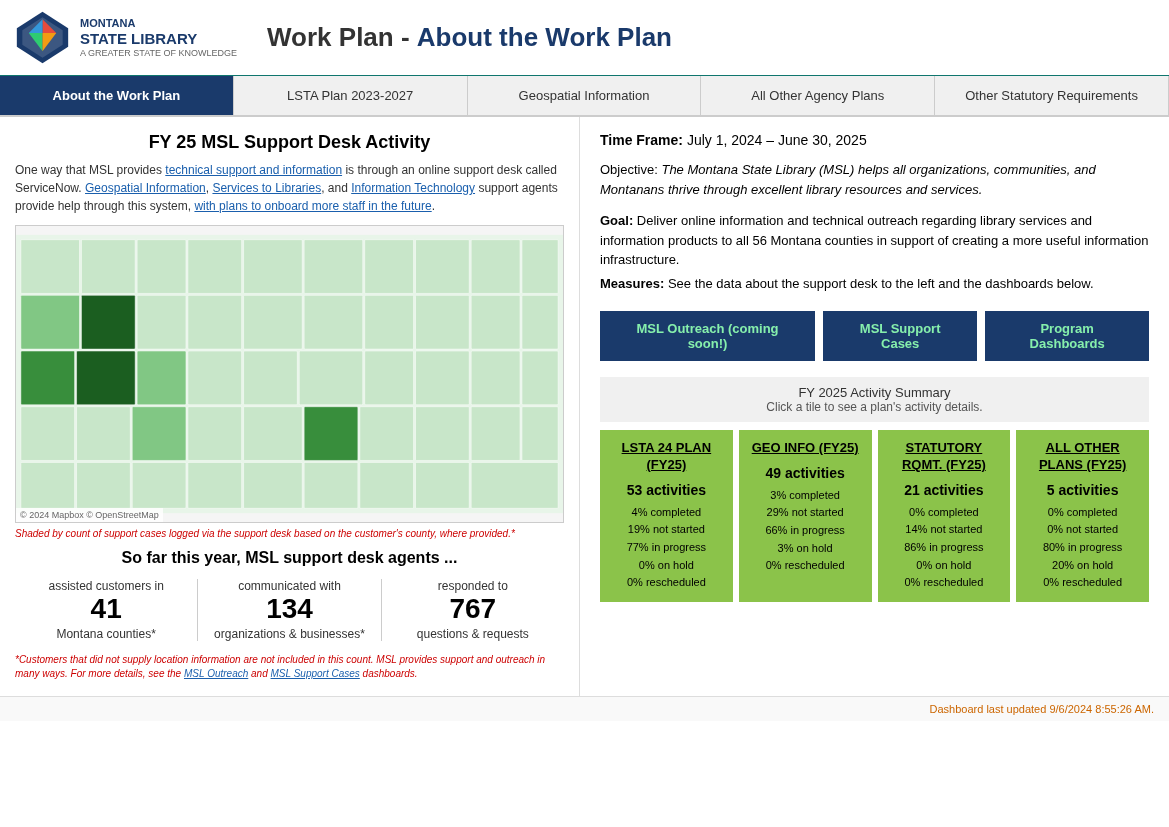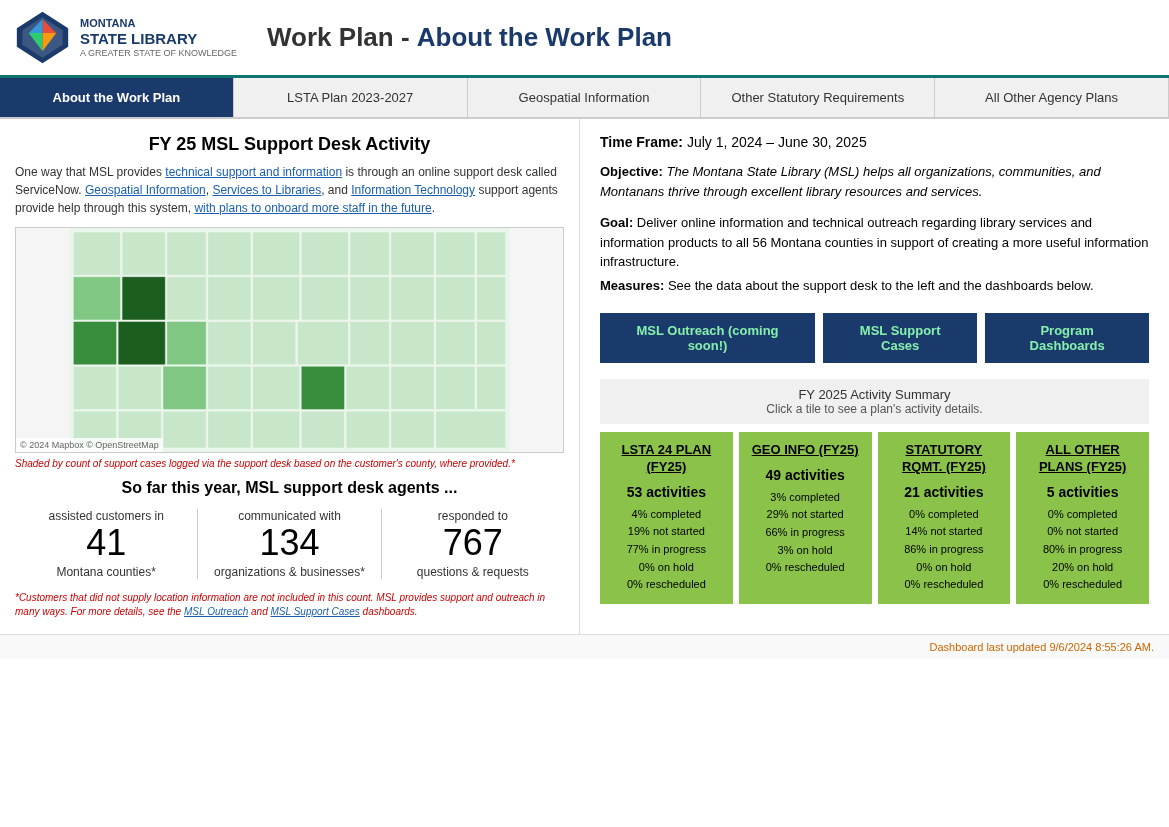--- a/index.html
+++ b/index.html
@@ -1,19 +1,19 @@
 <!DOCTYPE html>
 <html><head>
   <meta charset="utf-8">
   <style>
     * { box-sizing: border-box; margin: 0; padding: 0; }
     body { font-family: Arial, sans-serif; font-size: 13px; background: #fff; width: 1169px; }
 
     
-    .header { display: flex; align-items: center; padding: 10px 15px; border-bottom: 3px solid #0f766e; }
+    .header { display: flex; align-items: center; padding: 10px 15px; border-bottom: 1px solid #0f766e; }
     .logo-area { display: flex; align-items: center; margin-right: 30px; }
     .logo-diamond { width: 55px; height: 55px; margin-right: 10px; }
     .logo-text { line-height: 1.2; }
     .logo-text .montana { font-size: 11px; font-weight: bold; color: #1a3a6b; }
     .logo-text .state-library { font-size: 15px; font-weight: bold; color: #1a3a6b; }
     .logo-text .tagline { font-size: 9px; color: #666; }
     .page-title { font-size: 26px; color: #333; }
     .page-title strong { color: #1a3a6b; }
 
     
@@ -23,42 +23,42 @@
 
     
     .main-content { display: flex; padding: 0; }
 
     
     .left-panel { width: 580px; padding: 15px; border-right: 1px solid #ddd; }
     .section-title { font-size: 18px; font-weight: bold; text-align: center; margin-bottom: 8px; color: #000; }
     .intro-text { font-size: 12px; color: #333; line-height: 1.5; margin-bottom: 10px; }
 
     
-    .map-container { border: 1px solid #ccc; background: #f5f5f5; height: 226px; position: relative; overflow: hidden; margin-bottom: 5px; }
+    .map-container { border: 1px solid #ccc; background: #f5f5f5; height: 298px; position: relative; overflow: hidden; margin-bottom: 5px; }
     .map-svg { width: 100%; height: 100%; }
     .map-credit { font-size: 9px; color: #666; padding: 2px 4px; background: rgba(255,255,255,0.8); position: absolute; bottom: 0; left: 0; }
     .map-note { font-size: 10px; color: #cc0000; font-style: italic; margin-bottom: 10px; margin-top: 2px; }
 
     
     .stats-title { font-size: 16px; font-weight: bold; text-align: center; margin-bottom: 12px; }
     .stats-grid { display: flex; justify-content: space-around; margin-bottom: 12px; }
     .stat-item { text-align: center; flex: 1; }
     .stat-label-top { font-size: 12px; color: #333; margin-bottom: 2px; }
-    .stat-number { font-size: 36px; font-weight: normal; color: #000; line-height: 1; }
+    .stat-number { font-size: 28px; font-weight: bold; color: #000; line-height: 1; }
     .stat-label-bottom { font-size: 12px; color: #333; margin-top: 4px; }
     .stat-divider { border-left: 1px solid #ccc; }
 
     .footnote { font-size: 10px; color: #cc0000; font-style: italic; line-height: 1.4; margin-top: 8px; }
 
     
     .right-panel { flex: 1; padding: 15px 20px; }
     .timeframe { font-size: 14px; margin-bottom: 12px; }
     .timeframe strong { font-weight: bold; }
     .objective { font-size: 13px; margin-bottom: 12px; line-height: 1.5; }
-    .objective strong { font-weight: bold; }
+    .objective strong { font-weight: normal; }
     .objective em { font-style: italic; text-align: right; }
     .goal { font-size: 13px; margin-bottom: 4px; line-height: 1.5; }
     .goal strong { font-weight: bold; }
     .measures { font-size: 13px; margin-bottom: 18px; line-height: 1.5; }
     .measures strong { font-weight: bold; }
 
     
     .action-buttons { display: flex; gap: 8px; margin-bottom: 16px; }
     .action-btn { padding: 10px 18px; background: #1a3a6b; color: #86efac; border: none; cursor: pointer; font-size: 13px; font-weight: bold; }
 
@@ -105,22 +105,22 @@
   </div>
   <h1 class="page-title">
     <span>Work Plan - </span><strong>About the Work Plan</strong>
   </h1>
 </div>
 
 <div class="nav-tabs">
   <div class="nav-tab active">About the Work Plan</div>
   <div class="nav-tab">LSTA Plan 2023-2027</div>
   <div class="nav-tab">Geospatial Information</div>
+  <div class="nav-tab">All Other Agency Plans</div>
   <div class="nav-tab">Other Statutory Requirements</div>
-  <div class="nav-tab">All Other Agency Plans</div>
 </div>
 
 <div class="main-content">
 
   <div class="left-panel">
     <div class="section-title">FY 25 MSL Support Desk Activity</div>
     <p class="intro-text">
       One way that MSL provides <span style="color:#1a5fad;text-decoration:underline;">technical support and information</span> is through an online support desk called ServiceNow. <span style="color:#1a5fad;text-decoration:underline;">Geospatial Information</span>, <span style="color:#1a5fad;text-decoration:underline;">Services to Libraries</span>, and <span style="color:#1a5fad;text-decoration:underline;">Information Technology</span> support agents provide help through this system, <span style="color:#1a5fad;text-decoration:underline;">with plans to onboard more staff in the future</span>.
     </p>
 

